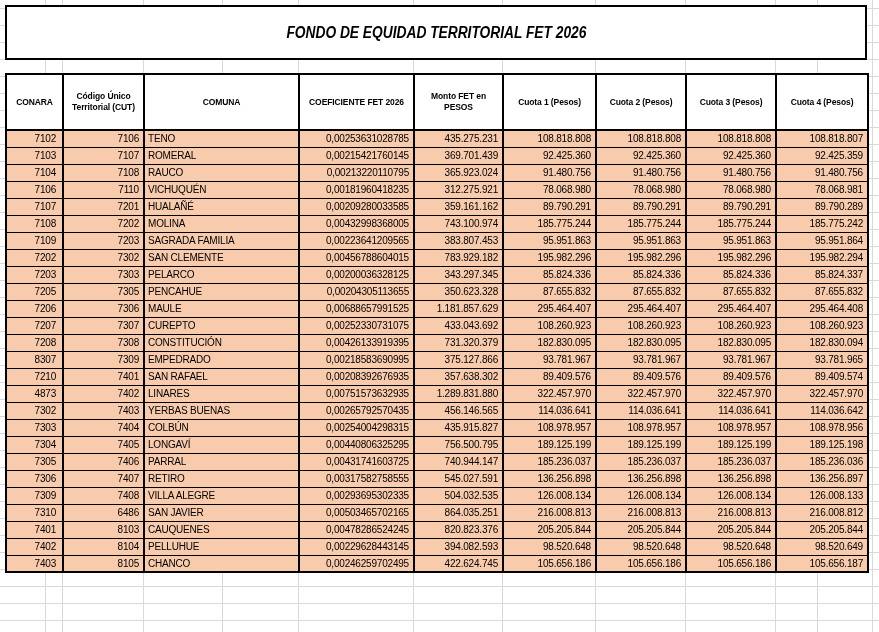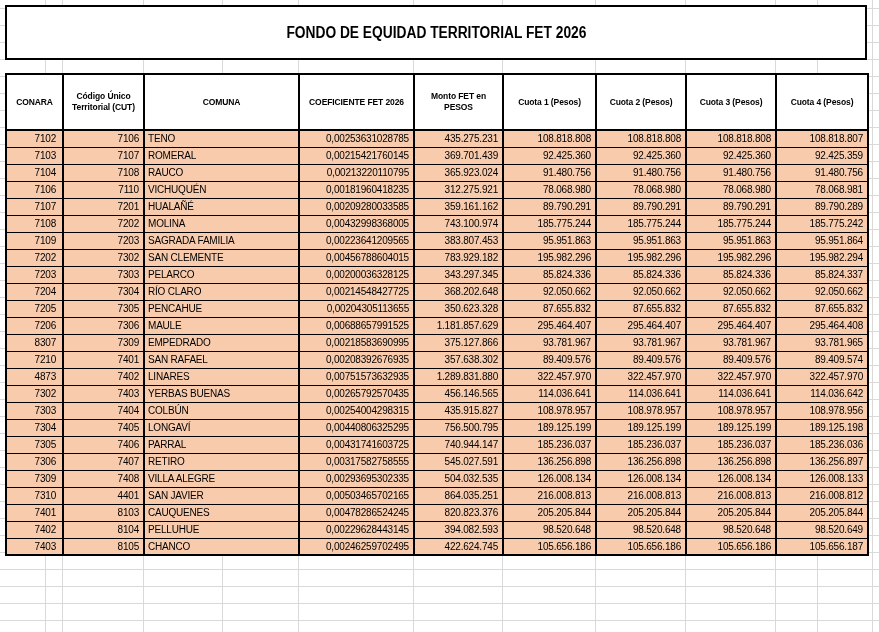--- a/index.html
+++ b/index.html
@@ -12,21 +12,21 @@
   
   #gridlines{position:absolute;inset:0;z-index:0;}
   .gl-v{position:absolute;top:0;bottom:0;width:1px;background:var(--gridline,#d9d9d9);}
   .gl-h{position:absolute;left:0;right:0;height:1px;background:var(--gridline,#d9d9d9);}
 
   #doc{position:absolute;left:5px;top:5px;width:862px;z-index:1;}
 
   
   #title-box{
     box-sizing:border-box;height:55px;border:2px solid #000;background:#fff;
-    display:flex;align-items:center;justify-content:center;
+    display:flex;align-items:center;justify-content:center;font-style:italic;
   }
   #title-box .title-text{
     font-weight:bold;font-size:16px;white-space:nowrap;
     transform:scaleX(0.86);transform-origin:center;letter-spacing:0px;
   }
 
   #gap{height:13px;} 
 
   table#fet{
     border-collapse:collapse;table-layout:fixed;width:862px;
@@ -236,31 +236,20 @@
           <td class="col-1">7303</td>
           <td class="col-2">PELARCO</td>
           <td class="col-3">0,00200036328125</td>
           <td class="col-4">343.297.345</td>
           <td class="col-5">85.824.336</td>
           <td class="col-6">85.824.336</td>
           <td class="col-7">85.824.336</td>
           <td class="col-8">85.824.337</td>
         </tr>
         <tr>
-          <td class="col-0">7204</td>
-          <td class="col-1">7304</td>
-          <td class="col-2">RÍO CLARO</td>
-          <td class="col-3">0,00214548427725</td>
-          <td class="col-4">368.202.648</td>
-          <td class="col-5">92.050.662</td>
-          <td class="col-6">92.050.662</td>
-          <td class="col-7">92.050.662</td>
-          <td class="col-8">92.050.662</td>
-        </tr>
-        <tr>
           <td class="col-0">7205</td>
           <td class="col-1">7305</td>
           <td class="col-2">PENCAHUE</td>
           <td class="col-3">0,00204305113655</td>
           <td class="col-4">350.623.328</td>
           <td class="col-5">87.655.832</td>
           <td class="col-6">87.655.832</td>
           <td class="col-7">87.655.832</td>
           <td class="col-8">87.655.832</td>
         </tr>
@@ -269,20 +258,42 @@
           <td class="col-1">7306</td>
           <td class="col-2">MAULE</td>
           <td class="col-3">0,00688657991525</td>
           <td class="col-4">1.181.857.629</td>
           <td class="col-5">295.464.407</td>
           <td class="col-6">295.464.407</td>
           <td class="col-7">295.464.407</td>
           <td class="col-8">295.464.408</td>
         </tr>
         <tr>
+          <td class="col-0">7207</td>
+          <td class="col-1">7307</td>
+          <td class="col-2">CUREPTO</td>
+          <td class="col-3">0,00252330731075</td>
+          <td class="col-4">433.043.692</td>
+          <td class="col-5">108.260.923</td>
+          <td class="col-6">108.260.923</td>
+          <td class="col-7">108.260.923</td>
+          <td class="col-8">108.260.923</td>
+        </tr>
+        <tr>
+          <td class="col-0">7208</td>
+          <td class="col-1">7308</td>
+          <td class="col-2">CONSTITUCIÓN</td>
+          <td class="col-3">0,00426133919395</td>
+          <td class="col-4">731.320.379</td>
+          <td class="col-5">182.830.095</td>
+          <td class="col-6">182.830.095</td>
+          <td class="col-7">182.830.095</td>
+          <td class="col-8">182.830.094</td>
+        </tr>
+        <tr>
           <td class="col-0">8307</td>
           <td class="col-1">7309</td>
           <td class="col-2">EMPEDRADO</td>
           <td class="col-3">0,00218583690995</td>
           <td class="col-4">375.127.866</td>
           <td class="col-5">93.781.967</td>
           <td class="col-6">93.781.967</td>
           <td class="col-7">93.781.967</td>
           <td class="col-8">93.781.965</td>
         </tr>
@@ -369,21 +380,21 @@
           <td class="col-2">VILLA ALEGRE</td>
           <td class="col-3">0,00293695302335</td>
           <td class="col-4">504.032.535</td>
           <td class="col-5">126.008.134</td>
           <td class="col-6">126.008.134</td>
           <td class="col-7">126.008.134</td>
           <td class="col-8">126.008.133</td>
         </tr>
         <tr>
           <td class="col-0">7310</td>
-          <td class="col-1">4401</td>
+          <td class="col-1">6486</td>
           <td class="col-2">SAN JAVIER</td>
           <td class="col-3">0,00503465702165</td>
           <td class="col-4">864.035.251</td>
           <td class="col-5">216.008.813</td>
           <td class="col-6">216.008.813</td>
           <td class="col-7">216.008.813</td>
           <td class="col-8">216.008.812</td>
         </tr>
         <tr>
           <td class="col-0">7401</td>

